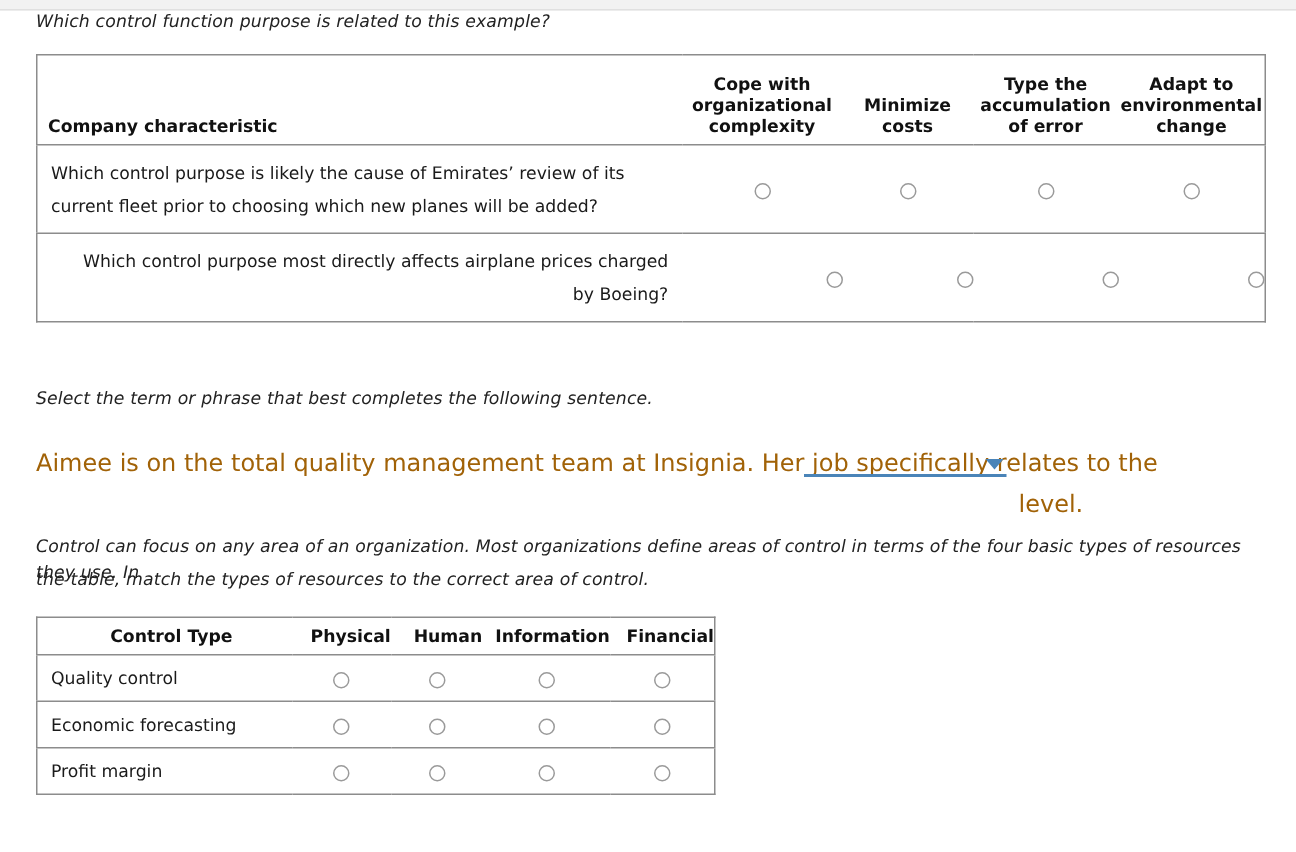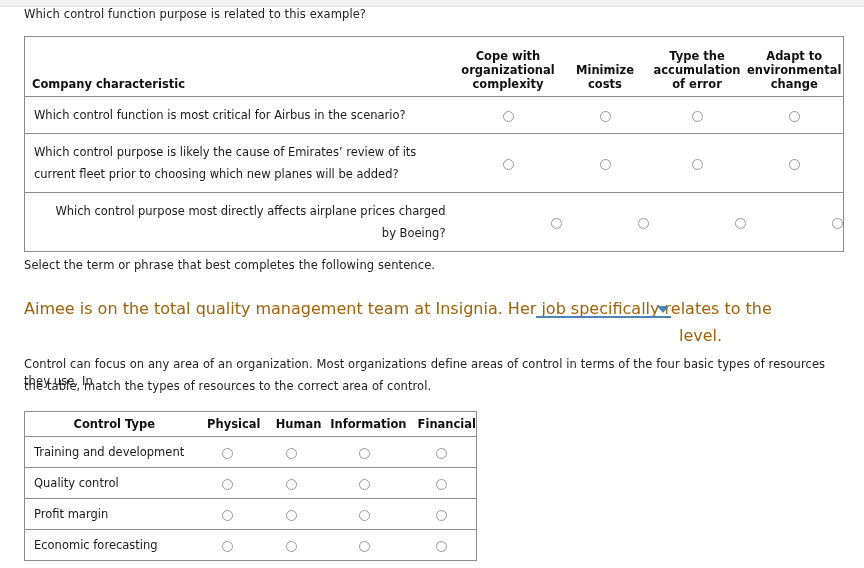--- a/index.html
+++ b/index.html
@@ -20,20 +20,21 @@
     top: 0; left: 0;
     width: 864px;
     height: 6px;
     background: #f2f2f2;
     border-bottom: 1px solid #e0e0e0;
   }
 
   
   .prompt-italic {
     position: absolute;
+    font-style: italic;
     font-size: 11.5px;
     color: #222;
     line-height: 17px;
     letter-spacing: 0.1px;
   }
   .sentence {
     position: absolute;
     font-size: 16px;
     color: #a16207;
     line-height: 18px;
@@ -203,29 +204,20 @@
       <th class="pad-top">
         <span>Adapt to</span><br>
         <span>environmental</span><br>
         <span>change</span>
       </th>
     </tr>
   </thead>
   <tbody>
     <tr>
       <td class="q">
-        <span>Which control function is most critical for Airbus in the scenario?</span>
-      </td>
-      <td class="opt"><span class="radio"></span></td>
-      <td class="opt"><span class="radio"></span></td>
-      <td class="opt"><span class="radio"></span></td>
-      <td class="opt"><span class="radio"></span></td>
-    </tr>
-    <tr>
-      <td class="q">
         <span>Which control purpose is likely the cause of Emirates’ review of its</span><br>
         <span>current fleet prior to choosing which new planes will be added?</span>
       </td>
       <td class="opt"><span class="radio"></span></td>
       <td class="opt"><span class="radio"></span></td>
       <td class="opt"><span class="radio"></span></td>
       <td class="opt"><span class="radio"></span></td>
     </tr>
     <tr>
       <td class="q">
@@ -266,41 +258,34 @@
     <tr>
       <th class="rowhead">Control Type</th>
       <th>Physical</th>
       <th>Human</th>
       <th>Information</th>
       <th>Financial</th>
     </tr>
   </thead>
   <tbody>
     <tr>
-      <td class="q">Training and development</td>
-      <td class="opt"><span class="radio"></span></td>
-      <td class="opt"><span class="radio"></span></td>
-      <td class="opt"><span class="radio"></span></td>
-      <td class="opt"><span class="radio"></span></td>
-    </tr>
-    <tr>
       <td class="q">Quality control</td>
       <td class="opt"><span class="radio"></span></td>
       <td class="opt"><span class="radio"></span></td>
       <td class="opt"><span class="radio"></span></td>
       <td class="opt"><span class="radio"></span></td>
     </tr>
     <tr>
+      <td class="q">Economic forecasting</td>
+      <td class="opt"><span class="radio"></span></td>
+      <td class="opt"><span class="radio"></span></td>
+      <td class="opt"><span class="radio"></span></td>
+      <td class="opt"><span class="radio"></span></td>
+    </tr>
+    <tr>
       <td class="q">Profit margin</td>
-      <td class="opt"><span class="radio"></span></td>
-      <td class="opt"><span class="radio"></span></td>
-      <td class="opt"><span class="radio"></span></td>
-      <td class="opt"><span class="radio"></span></td>
-    </tr>
-    <tr>
-      <td class="q">Economic forecasting</td>
       <td class="opt"><span class="radio"></span></td>
       <td class="opt"><span class="radio"></span></td>
       <td class="opt"><span class="radio"></span></td>
       <td class="opt"><span class="radio"></span></td>
     </tr>
   </tbody>
 </table>
 
 </body></html>

